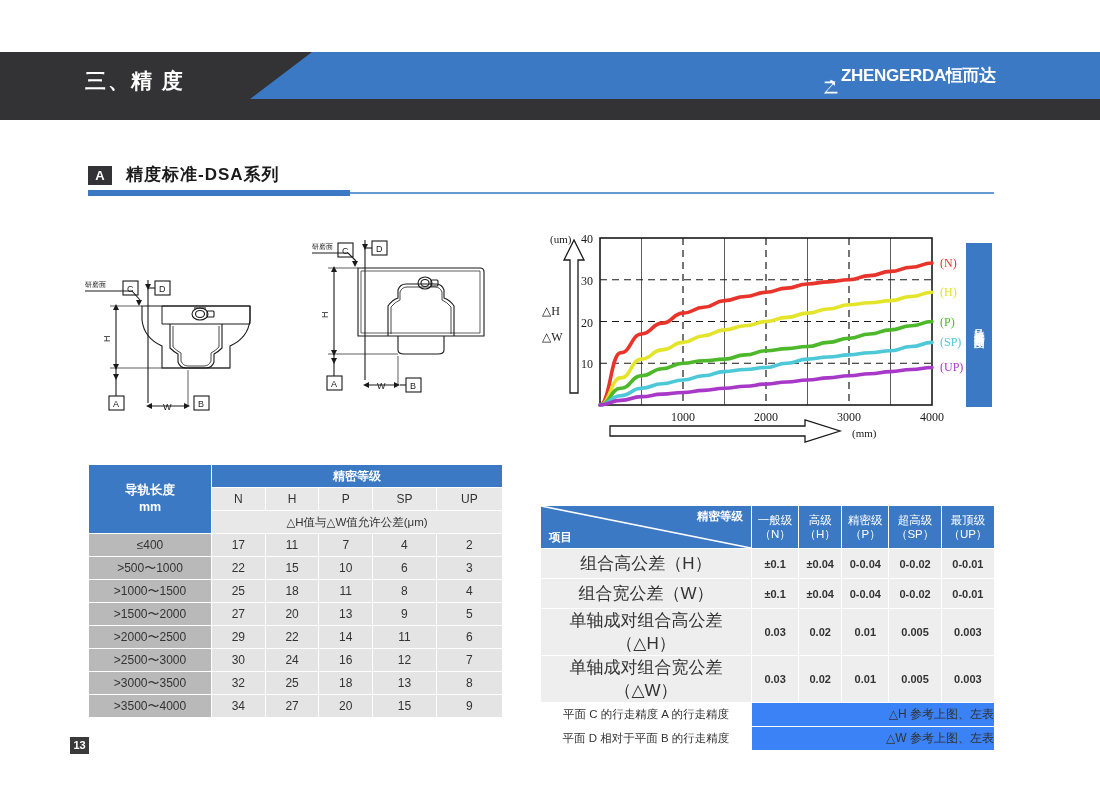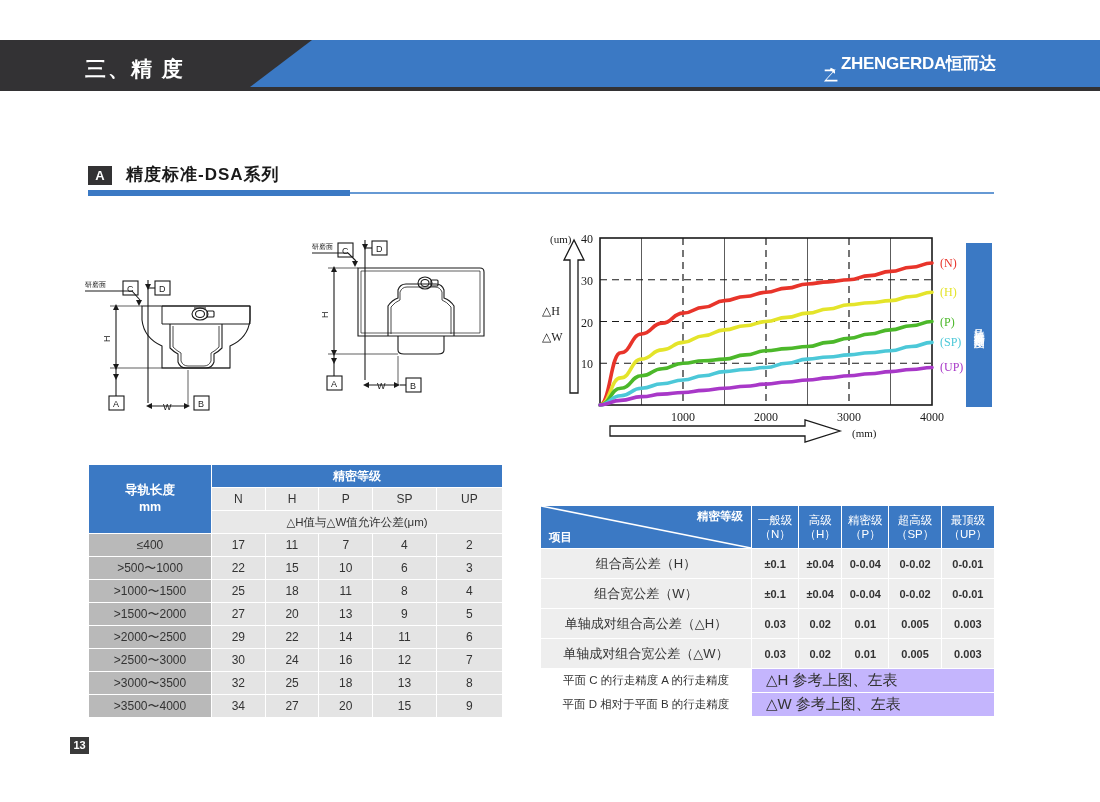--- a/index.html
+++ b/index.html
@@ -8,22 +8,22 @@
   }
   body {
     width: 1100px; height: 802px;
     position: relative;
     font-family: "Liberation Sans", "DejaVu Sans", sans-serif;
     overflow: hidden;
   }
 
   
   .header {
-    position: absolute; left: 0; top: 40px;
-    width: 1100px; height: 51px;
+    position: absolute; left: 0; top: 52px;
+    width: 1100px; height: 68px;
     background: #333234;
   }
   .header-blue {
     position: absolute; left: 250px; top: 0;
     width: 850px; height: 47px;
     background: #3b79c4;
     clip-path: polygon(62px 0, 850px 0, 850px 47px, 0 47px);
   }
   .header-title {
     position: absolute; left: 85px; top: 0;
@@ -175,24 +175,24 @@
     position: absolute; left: 0; top: 0; width: 100%; height: 100%;
   }
   .hd-split .lbl-tr {
     position: absolute; right: 8px; top: 3px;
     color: #ffffff; font-weight: bold; font-size: 11.5px;
   }
   .hd-split .lbl-bl {
     position: absolute; left: 8px; bottom: 3px;
     color: #ffffff; font-weight: bold; font-size: 11.5px; text-align: center;
   }
-  .tbl-right .c-item { background: #eeeeee; color: #333; font-size: 13px; }
+  .tbl-right .c-item { background: #eeeeee; color: #333; font-size: 17px; }
   .tbl-right .c-item-flat { background: #ffffff; color: #333; font-size: 11.5px; height: 23px; }
   .tbl-right .c-val  { background: #eeeeee; color: #333; font-size: 11px; font-weight: bold; }
-  .tbl-right .c-span { background: #c4b5fd; color: #333; font-size: 15px; text-align: left; padding-left: 14px; height: 23px; }
+  .tbl-right .c-span { background: #3b82f6; color: #333; font-size: 12px; text-align: right; padding-left: 14px; height: 23px; }
 
   
   .page-num {
     position: absolute; left: 70px; top: 737px;
     width: 19px; height: 17px;
     background: #3a3a3a;
     color: #ffffff;
     font-size: 11px; font-weight: bold;
     text-align: center; line-height: 17px;
   }

